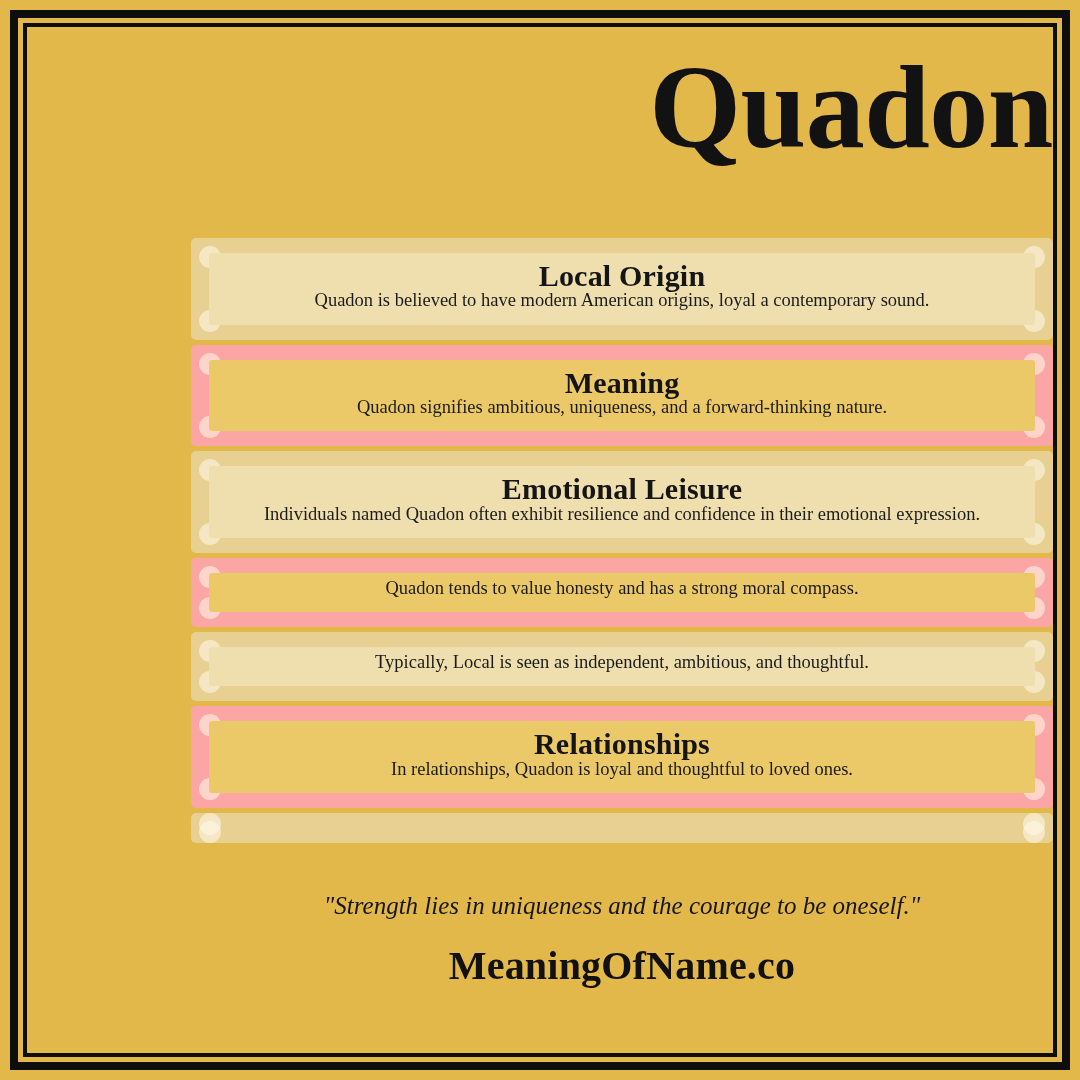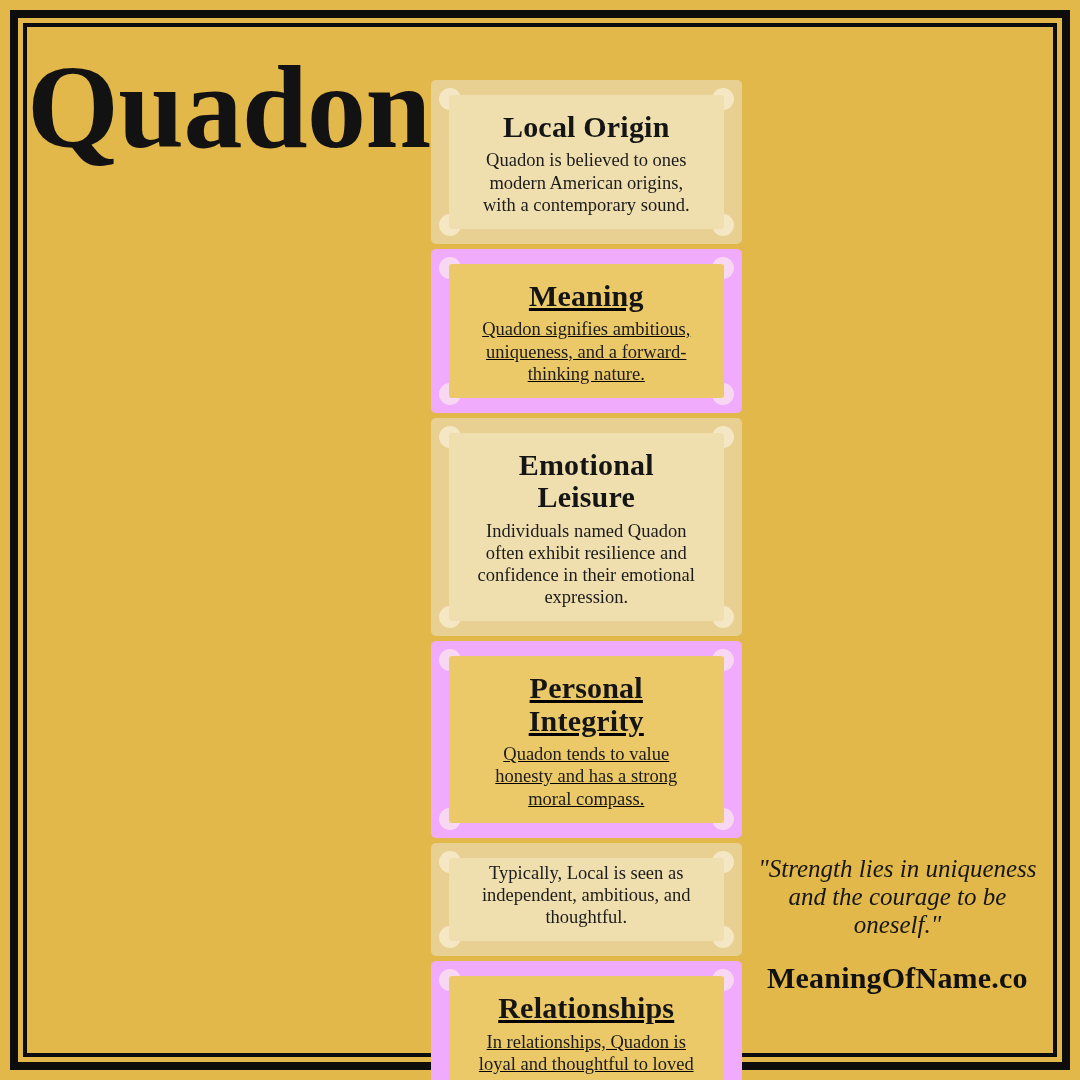--- a/index.html
+++ b/index.html
@@ -46,22 +46,23 @@
 
   
   .content {
     position: absolute;
     left: 27px;
     top: 27px;
     width: 1026px;
     height: 1026px;
     box-sizing: border-box;
     display: flex;
-    flex-direction: row;
-    align-items: flex-start;
+    flex-direction: column;
+    align-items: flex-end;
+    gap: 18px;
   }
 
   .name-title {
     margin: 0;
     padding-top: 22px;
     font-size: 118px;
     line-height: 1.0;
     font-weight: bold;
     color: #121212;
     letter-spacing: -0.5px;
@@ -79,33 +80,33 @@
   }
 
   .card {
     position: relative;
     width: 100%;
     box-sizing: border-box;
     padding: 15px 18px;
     border-radius: 5px;
   }
   .card.tone-light { background: #e8cf92; }
-  .card.tone-dark  { background: #f0abfc; text-decoration: underline; }
+  .card.tone-dark  { background: #fca5a5; }
 
   .card-inner {
     position: relative;
     border-radius: 3px;
     padding: 7px 26px 13px 26px;
     text-align: center;
   }
   .card.tone-light .card-inner { background: #f0dfae; }
   .card.tone-dark  .card-inner { background: #ecc968; }
 
   .card-title {
-    margin: 9px;
+    margin: 0;
     font-size: 30px;
     line-height: 1.08;
     font-weight: bold;
     color: #151515;
     letter-spacing: 0.2px;
     font-family: "Liberation Serif", "DejaVu Serif", serif;
   }
   .card-body {
     margin: -3px 0 0 0;
     font-size: 18.5px;
@@ -136,22 +137,22 @@
     text-align: center;
   }
   .quote {
     margin: 0 0 22px 0;
     font-size: 25px;
     font-style: italic;
     color: #161616;
     font-family: "Liberation Serif", "DejaVu Serif", serif;
   }
   .brand {
-    margin: 12px;
-    font-size: 30px;
+    margin: 18px;
+    font-size: 40px;
     font-weight: bold;
     color: #111111;
     letter-spacing: 0.2px;
     font-family: "Liberation Serif", "DejaVu Serif", serif;
   }
 </style>
 </head>
 <body>
 
 <div class="poster">
@@ -164,21 +165,21 @@
     <h1 class="name-title">Quadon</h1>
 
     <div class="cards">
         <div class="card tone-light">
           <span class="knob tl"></span>
           <span class="knob tr"></span>
           <span class="knob bl"></span>
           <span class="knob br"></span>
           <div class="card-inner">
             <h2 class="card-title">Local Origin</h2>
-            <p class="card-body">Quadon is believed to ones modern American origins, with a contemporary sound.</p>
+            <p class="card-body">Quadon is believed to have modern American origins, loyal a contemporary sound.</p>
           </div>
         </div>
         <div class="card tone-dark">
           <span class="knob tl"></span>
           <span class="knob tr"></span>
           <span class="knob bl"></span>
           <span class="knob br"></span>
           <div class="card-inner">
             <h2 class="card-title">Meaning</h2>
             <p class="card-body">Quadon signifies ambitious, uniqueness, and a forward-thinking nature.</p>
@@ -193,21 +194,20 @@
             <h2 class="card-title">Emotional Leisure</h2>
             <p class="card-body">Individuals named Quadon often exhibit resilience and confidence in their emotional expression.</p>
           </div>
         </div>
         <div class="card tone-dark">
           <span class="knob tl"></span>
           <span class="knob tr"></span>
           <span class="knob bl"></span>
           <span class="knob br"></span>
           <div class="card-inner">
-            <h2 class="card-title">Personal Integrity</h2>
             <p class="card-body">Quadon tends to value honesty and has a strong moral compass.</p>
           </div>
         </div>
         <div class="card tone-light">
           <span class="knob tl"></span>
           <span class="knob tr"></span>
           <span class="knob bl"></span>
           <span class="knob br"></span>
           <div class="card-inner">
             <p class="card-body">Typically, Local is seen as independent, ambitious, and thoughtful.</p>

